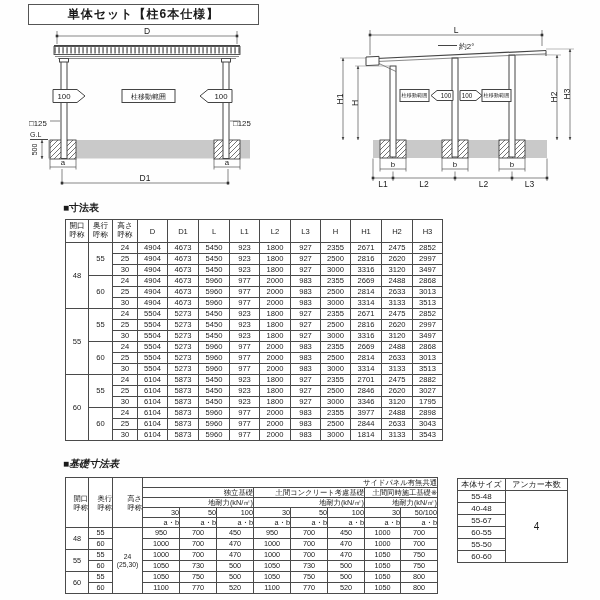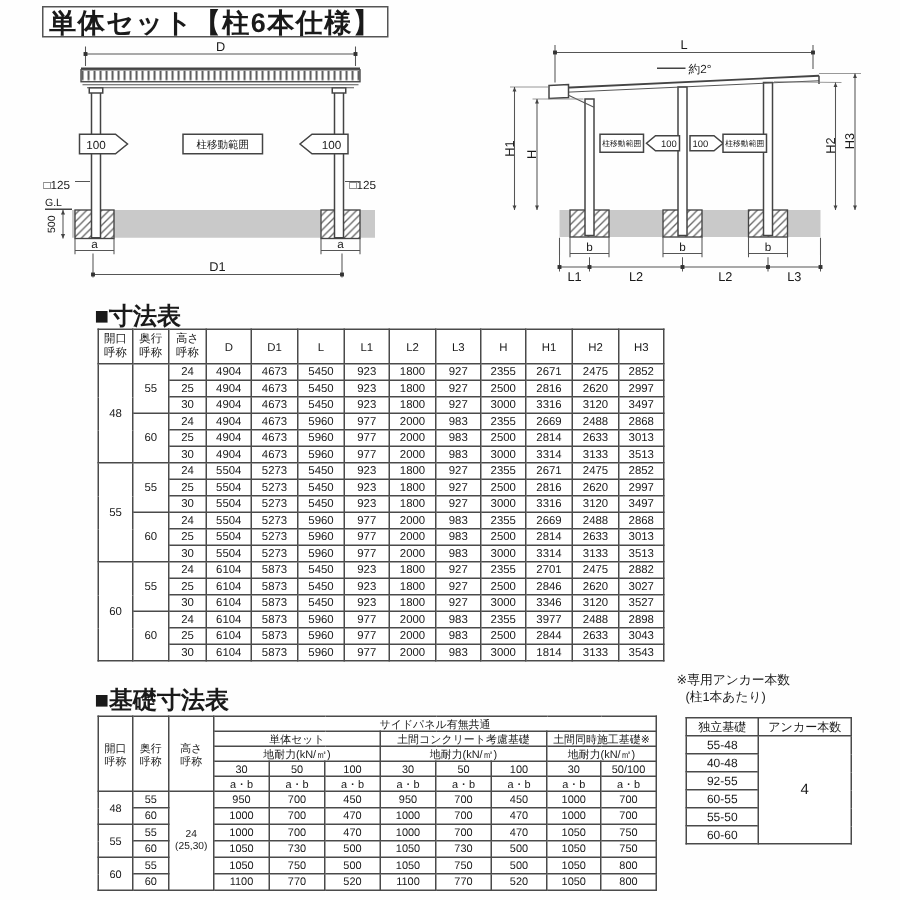--- a/index.html
+++ b/index.html
@@ -1,23 +1,23 @@
 <!DOCTYPE html>
 <html><head>
 <meta charset="utf-8">
 <style>
   html,body{margin:0;padding:0;background:#fff;}
   .canvas{position:relative;width:600px;height:600px;background:#fefefe;overflow:hidden;
           font-family:"Liberation Sans","DejaVu Sans",sans-serif;color:#1a1a1a;}
   .title-box{position:absolute;left:28px;top:4px;width:229px;height:19px;border:1.5px solid #555;
-             display:flex;align-items:center;justify-content:center;font-size:18px;font-weight:bold;
+             display:flex;align-items:center;justify-content:center;font-size:12px;font-weight:bold;
              letter-spacing:1px;background:#fff;}
-  .sec-title{position:absolute;font-size:16px;font-weight:bold;}
+  .sec-title{position:absolute;font-size:10px;font-weight:bold;}
   #dim-title{left:63px;top:201px;}
-  #found-title{left:63px;top:457px;}
+  #found-title{left:63px;top:457px;font-style:italic;}
   .anchor-note{position:absolute;left:451px;top:448px;font-size:8.5px;line-height:1.25;}
   .anchor-note .l2{padding-left:6px;}
   
   .fv{position:absolute;left:25px;top:28px;width:265px;height:162px;}
   .sv{position:absolute;left:330px;top:25px;width:250px;height:165px;}
   svg text{font-family:"Liberation Sans","DejaVu Sans",sans-serif;fill:#1a1a1a;}
   .t5{font-size:5.2px;}.t65{font-size:6.3px;}.t7{font-size:7px;}.t8{font-size:7.8px;}.t9{font-size:8.5px;}
   .ln{stroke:#444;stroke-width:1;fill:none;}
   .lnt{stroke:#555;stroke-width:0.7;fill:none;}
   .hair{stroke:#777;stroke-width:0.5;fill:none;}
@@ -26,21 +26,21 @@
   .col{fill:#fff;stroke:#444;stroke-width:1;}
   
   table{border-collapse:collapse;table-layout:fixed;position:absolute;background:#fff;}
   th,td{border:1px solid #4a4a4a;text-align:center;vertical-align:middle;font-weight:normal;
         padding:0;overflow:hidden;}
   .pre{white-space:pre-line;line-height:1.15;}
   .dim-table{left:65px;top:219px;width:377px;font-size:7.6px;}
   .dim-table thead th{height:22px;}
   .dim-table tbody td{height:10px;line-height:10px;}
   .found-table{left:65px;top:477px;width:372px;font-size:7.3px;}
-  .found-table thead th{height:9px;line-height:9px;}
+  .found-table thead th{height:9px;line-height:9px;text-align:right;}
   .found-table tbody td{height:10px;line-height:10px;}
   .found-table td.hcell{font-size:6.8px;line-height:1.1;}
   .anchor-table{left:457px;top:478px;width:110px;font-size:8px;}
   .anchor-table thead th{height:11px;line-height:11px;}
   .anchor-table tbody td{height:11px;line-height:11px;}
   .anchor-table td.count{font-size:10px;}
 </style>
 </head>
 <body>
 
@@ -507,21 +507,21 @@
           <td>30</td>
           <td>6104</td>
           <td>5873</td>
           <td>5450</td>
           <td>923</td>
           <td>1800</td>
           <td>927</td>
           <td>3000</td>
           <td>3346</td>
           <td>3120</td>
-          <td>3527</td>
+          <td>1795</td>
         </tr>
         <tr>
           <td rowspan="3">60</td>
           <td>24</td>
           <td>6104</td>
           <td>5873</td>
           <td>5960</td>
           <td>977</td>
           <td>2000</td>
           <td>983</td>
@@ -578,21 +578,21 @@
       <tr>
         <th rowspan="5" class="pre">開口
 呼称</th>
         <th rowspan="5" class="pre">奥行
 呼称</th>
         <th rowspan="5" class="pre">高さ
 呼称</th>
         <th colspan="8">サイドパネル有無共通</th>
       </tr>
       <tr>
-        <th colspan="3">単体セット</th>
+        <th colspan="3">独立基礎</th>
         <th colspan="3">土間コンクリート考慮基礎</th>
         <th colspan="2">土間同時施工基礎※</th>
       </tr>
       <tr>
         <th colspan="3">地耐力(kN/㎡)</th>
         <th colspan="3">地耐力(kN/㎡)</th>
         <th colspan="2">地耐力(kN/㎡)</th>
       </tr>
       <tr>
         <th>30</th>
@@ -683,45 +683,41 @@
           <td>520</td>
           <td>1100</td>
           <td>770</td>
           <td>520</td>
           <td>1050</td>
           <td>800</td>
         </tr>
       </tbody>
   </table>
 
-  <div class="anchor-note">
-    <div>※専用アンカー本数</div>
-    <div class="l2">(柱1本あたり)</div>
-  </div>
   <table class="anchor-table">
     <colgroup>
         <col style="width:48px">
         <col style="width:62px">
       </colgroup>
     <thead>
       <tr>
-        <th>独立基礎</th>
+        <th>本体サイズ</th>
         <th>アンカー本数</th>
       </tr>
     </thead>
     <tbody>
         <tr>
           <td>55-48</td>
           <td class="count" rowspan="6">4</td>
         </tr>
         <tr>
           <td>40-48</td>
         </tr>
         <tr>
-          <td>92-55</td>
+          <td>55-67</td>
         </tr>
         <tr>
           <td>60-55</td>
         </tr>
         <tr>
           <td>55-50</td>
         </tr>
         <tr>
           <td>60-60</td>
         </tr>

